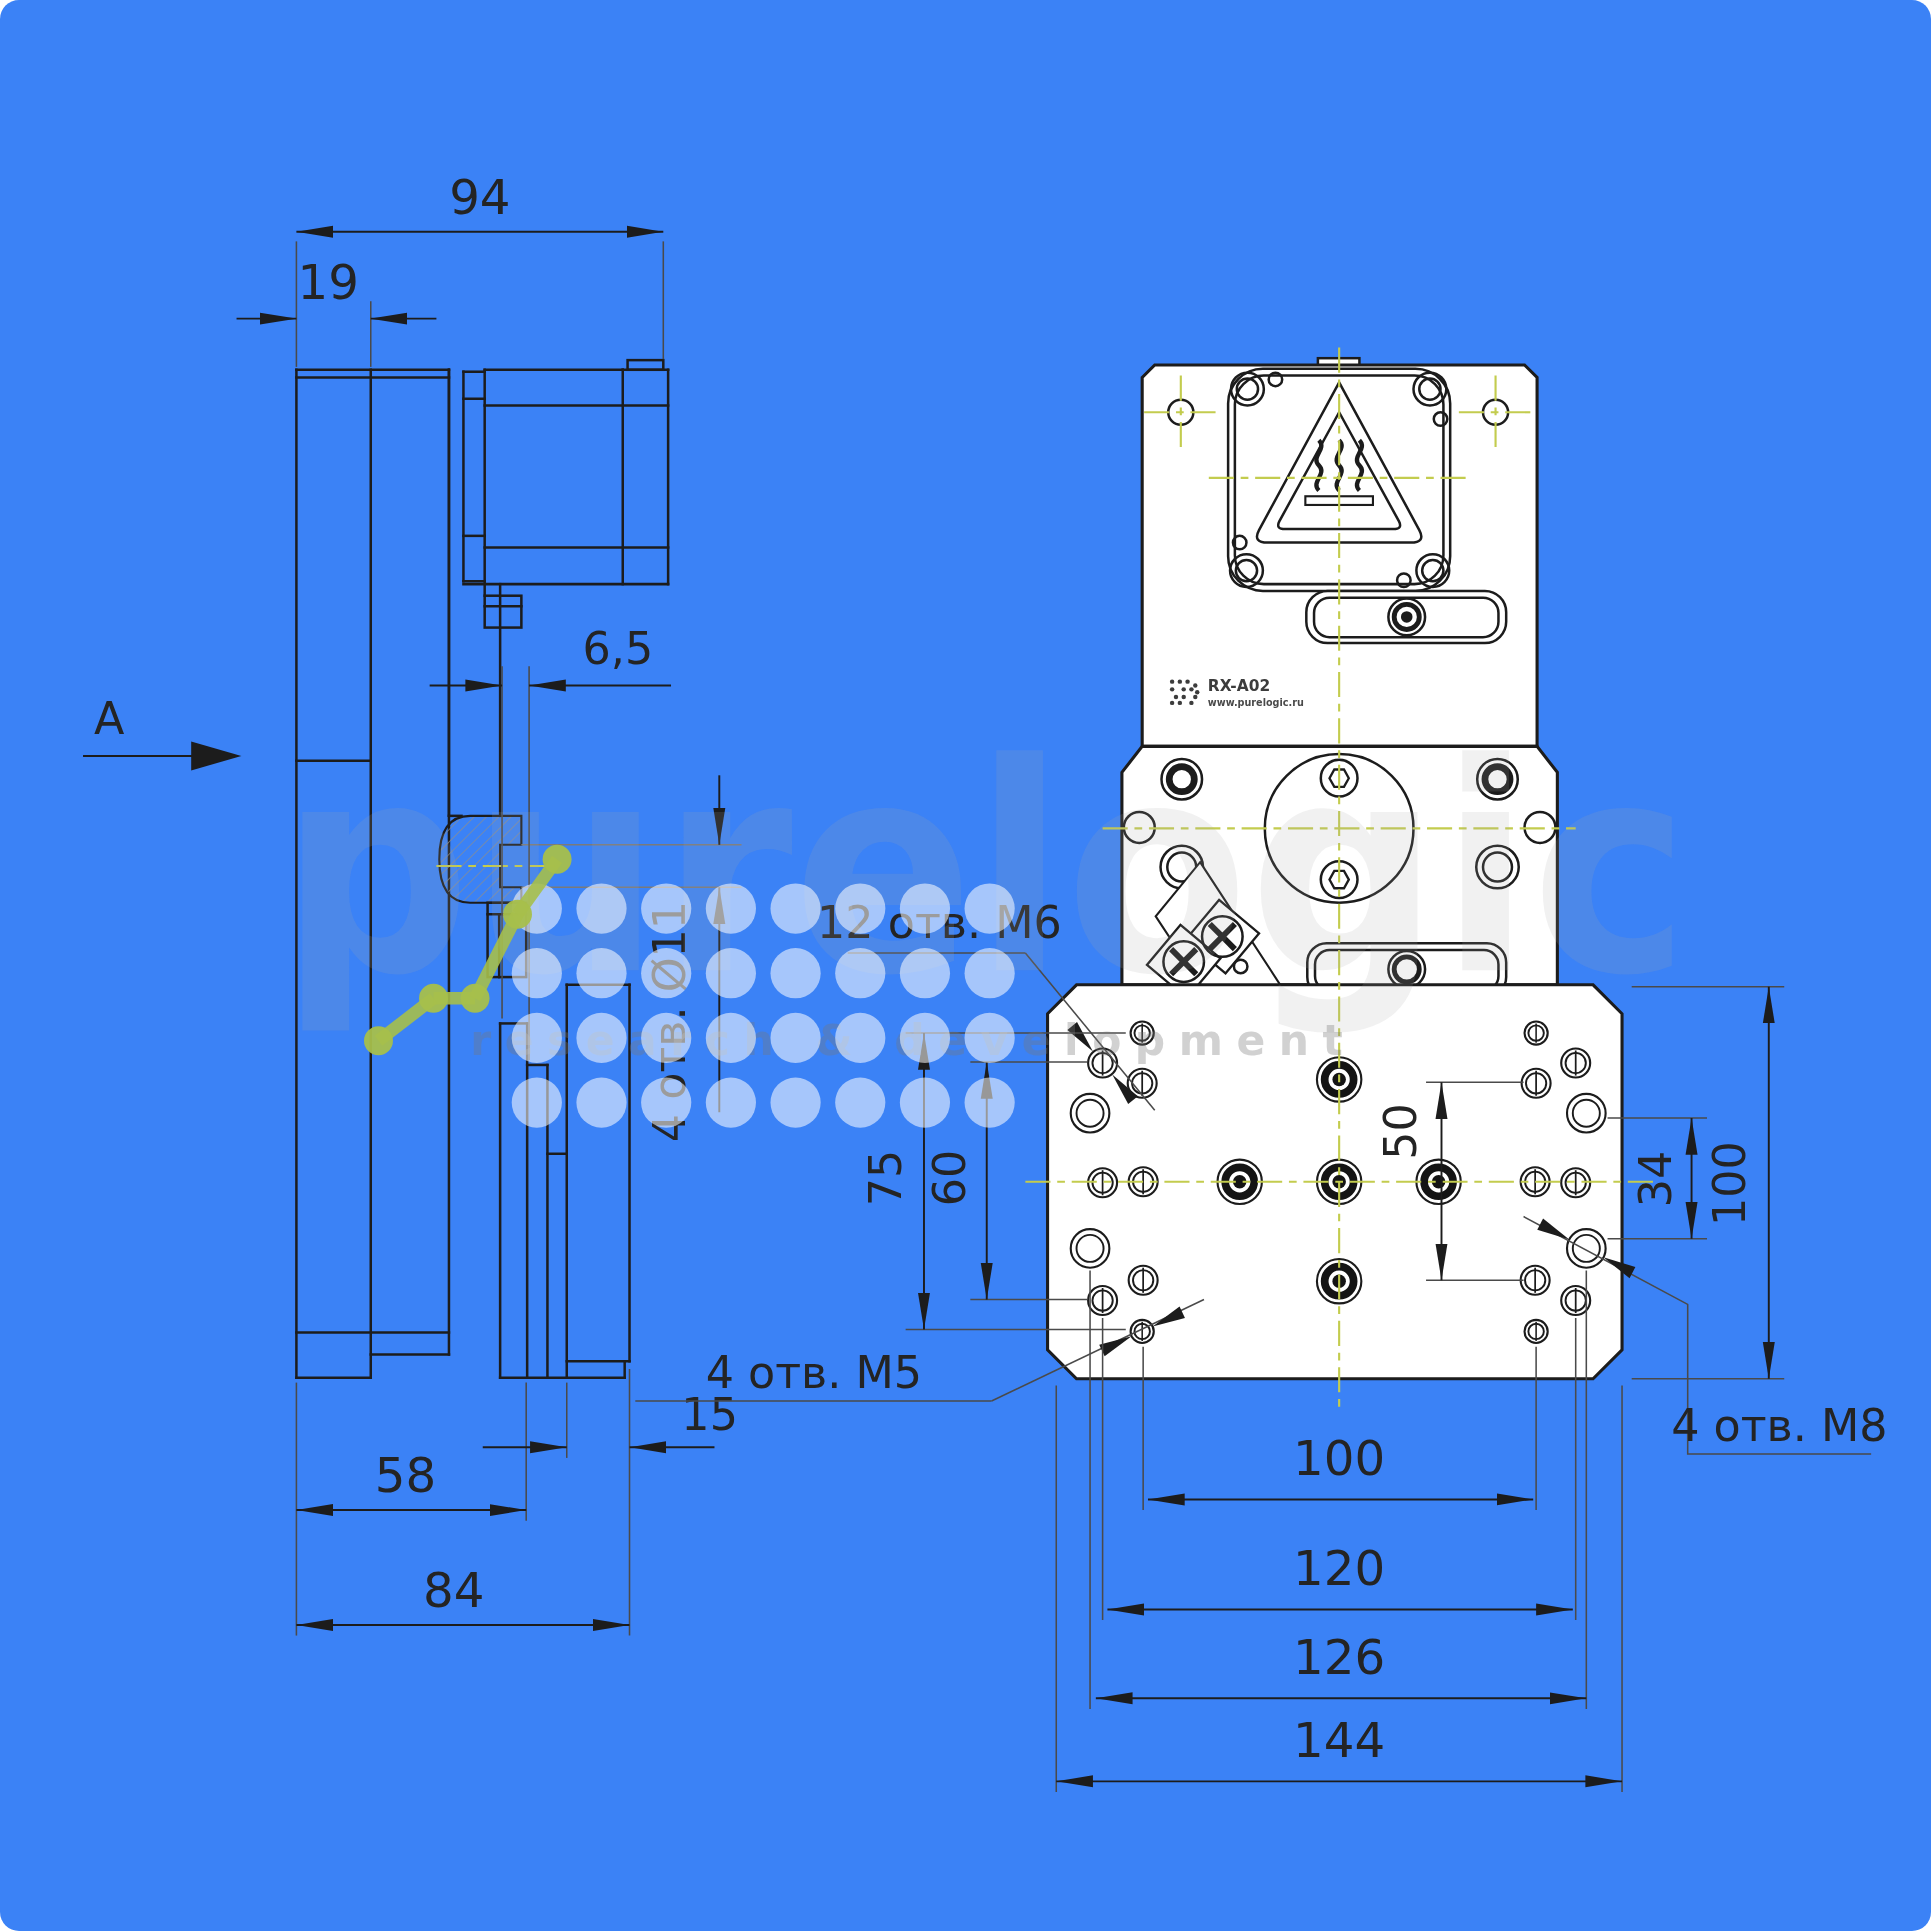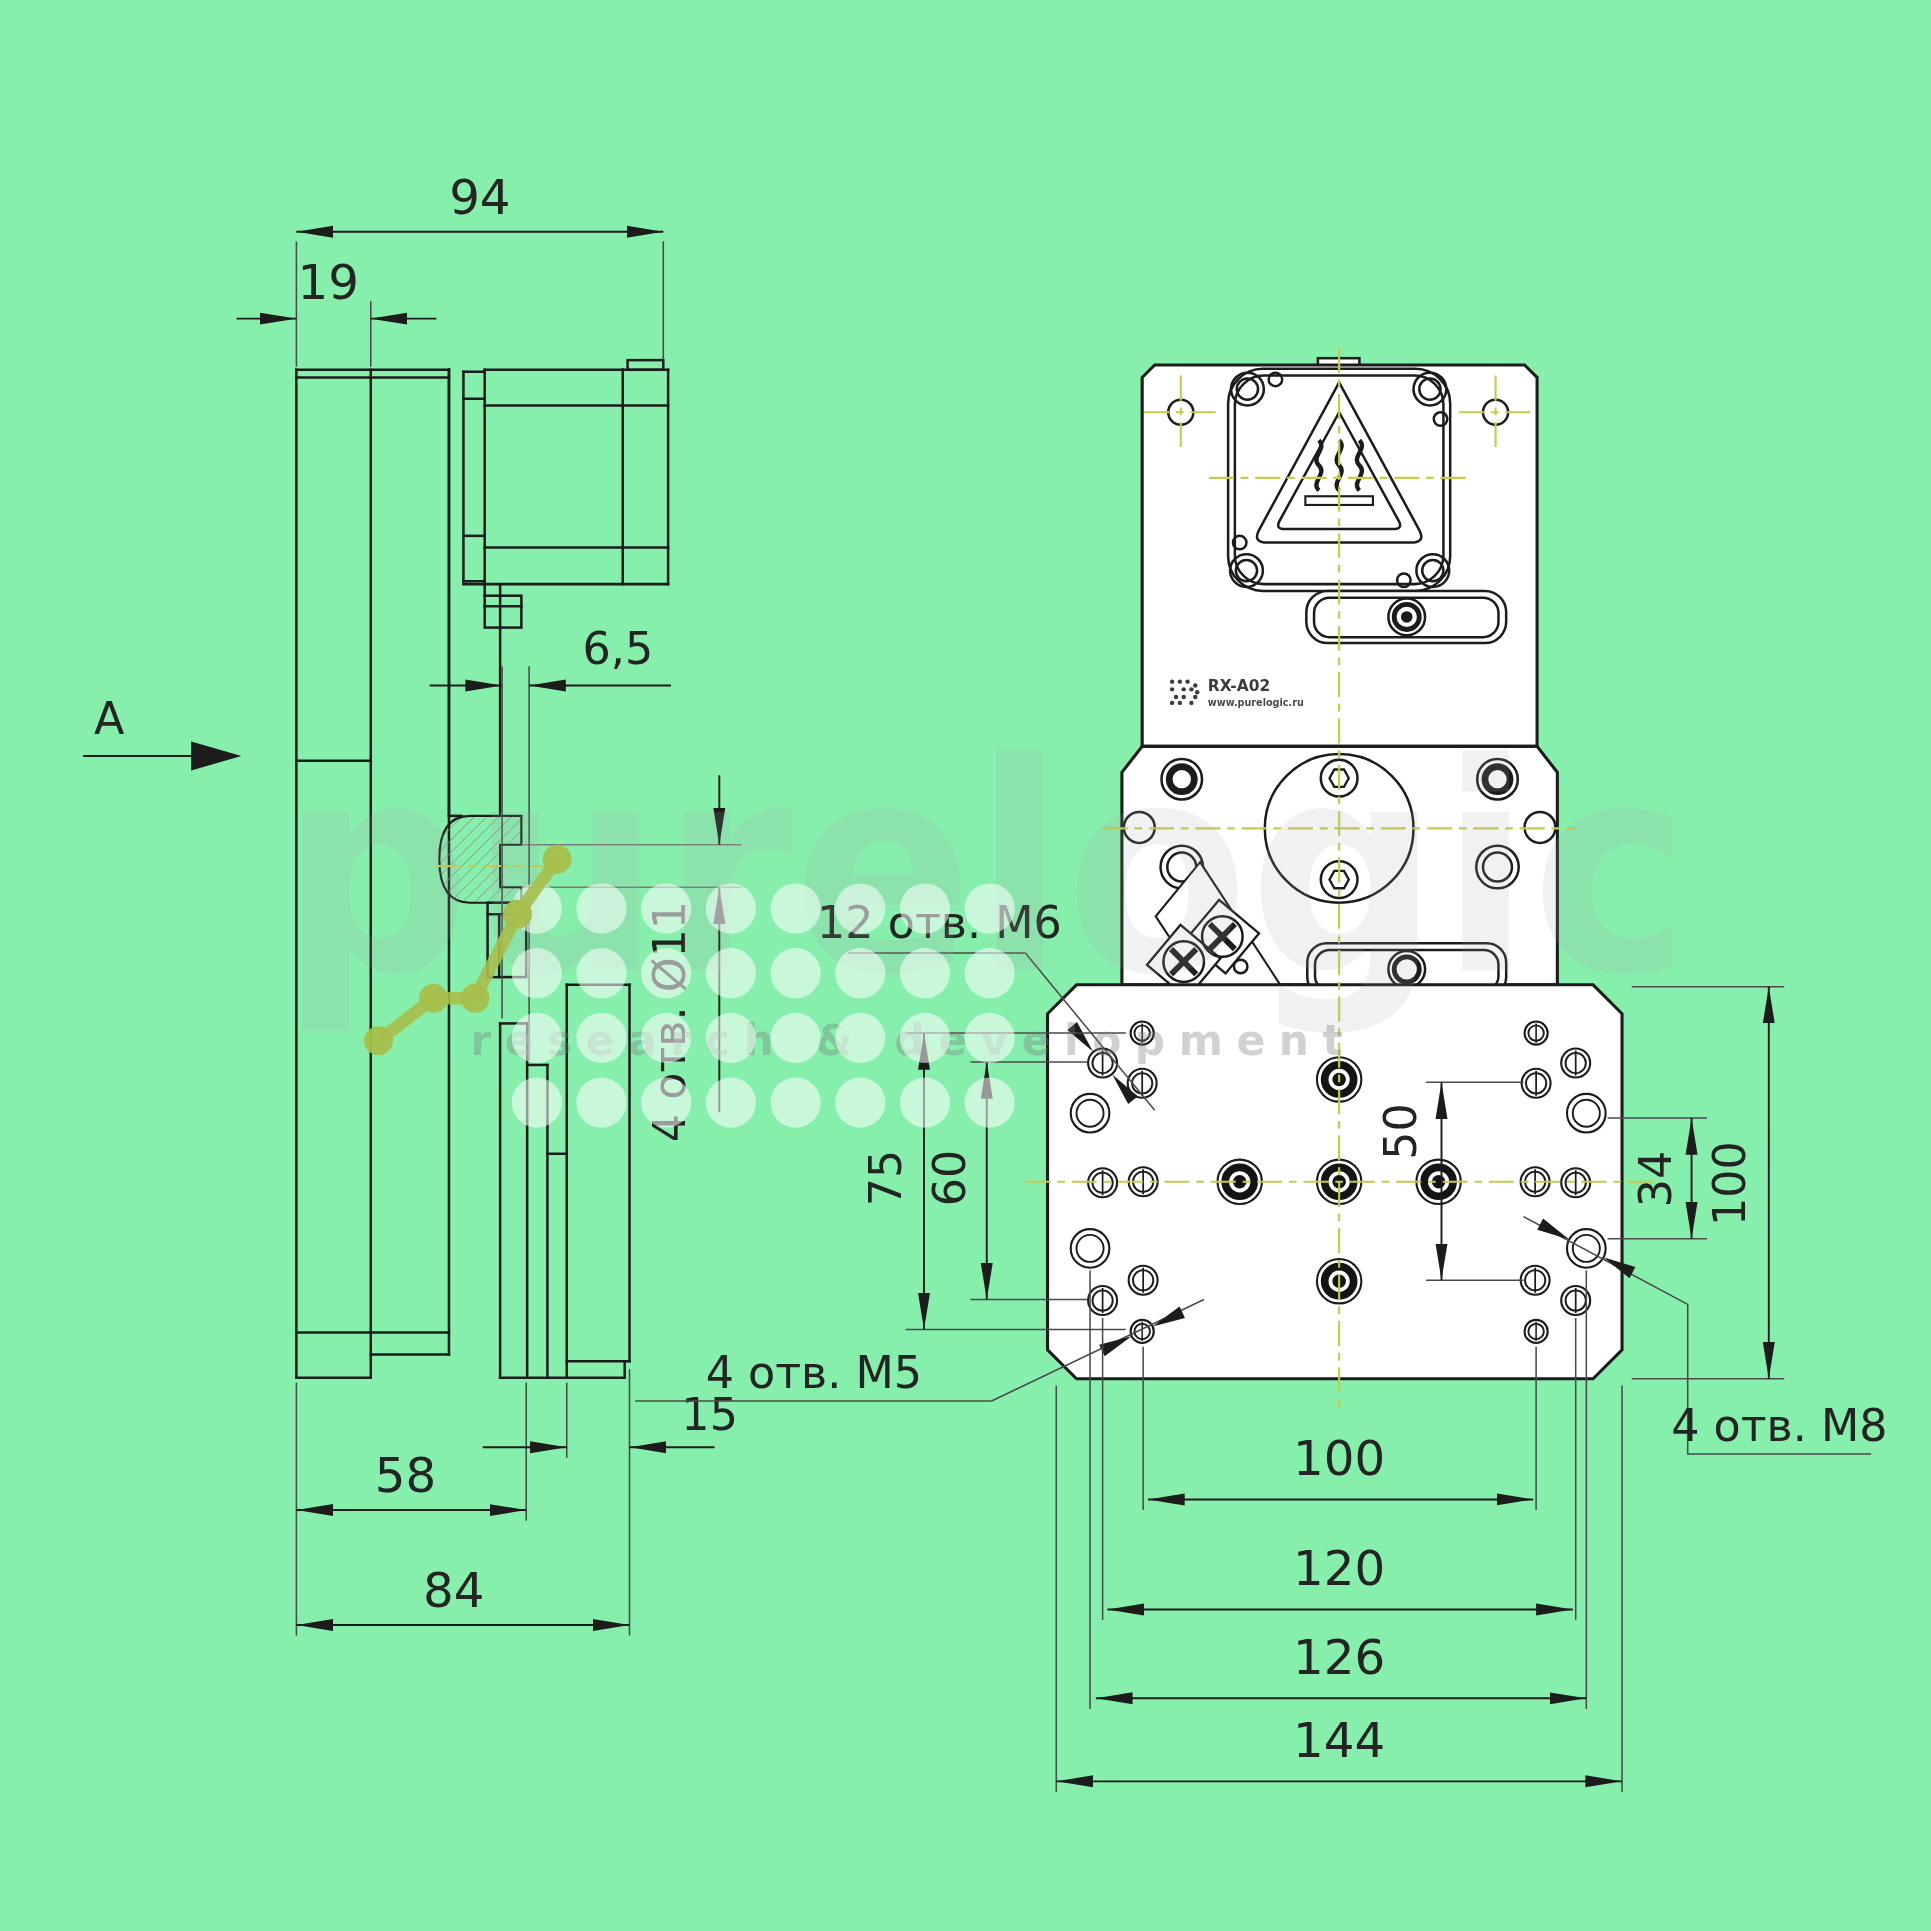--- a/index.html
+++ b/index.html
@@ -1,17 +1,17 @@
 <!DOCTYPE html>
 <html><head>
 <meta charset="utf-8">
 <style>
   html,body{margin:0;padding:0;background:#fff;}
-  .stage{position:relative;width:1931px;height:1931px;background:#86efac;overflow:hidden;
-         font-family:"DejaVu Sans",sans-serif;}
+  .stage{position:relative;width:1931px;height:1931px;background:#3b82f6;overflow:hidden;
+         font-family:"DejaVu Sans",sans-serif;border-radius:19px;}
   svg{position:absolute;left:0;top:0;}
   
   .p{stroke:#1c1c1c;stroke-width:2.6;fill:none;stroke-linecap:square;}
   .p2{stroke:#1c1c1c;stroke-width:3.2;fill:#ffffff;}
   .pw{stroke:#1c1c1c;stroke-width:2.6;fill:#ffffff;}
   
   .t{stroke:#4a4a4a;stroke-width:1.6;fill:none;}
   .tg{stroke:#7a7a7a;stroke-width:1.6;fill:none;}
   
   .d{stroke:#1c1c1c;stroke-width:2;fill:none;}

